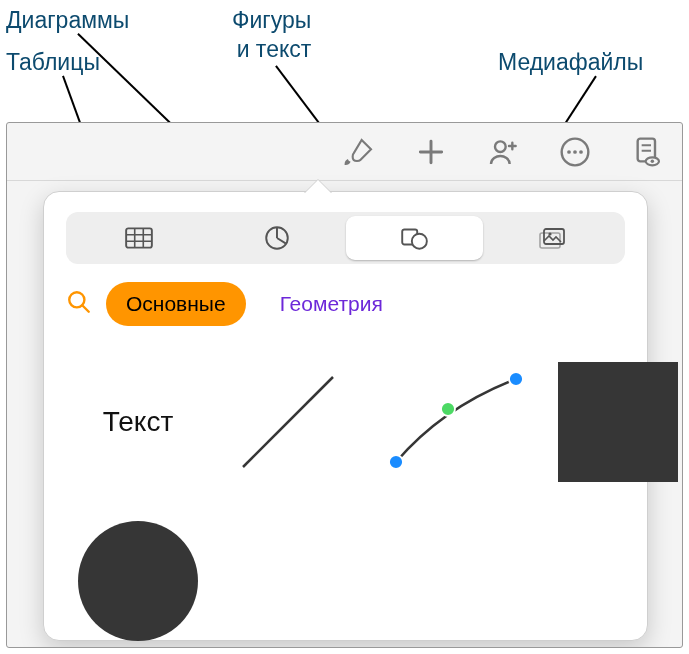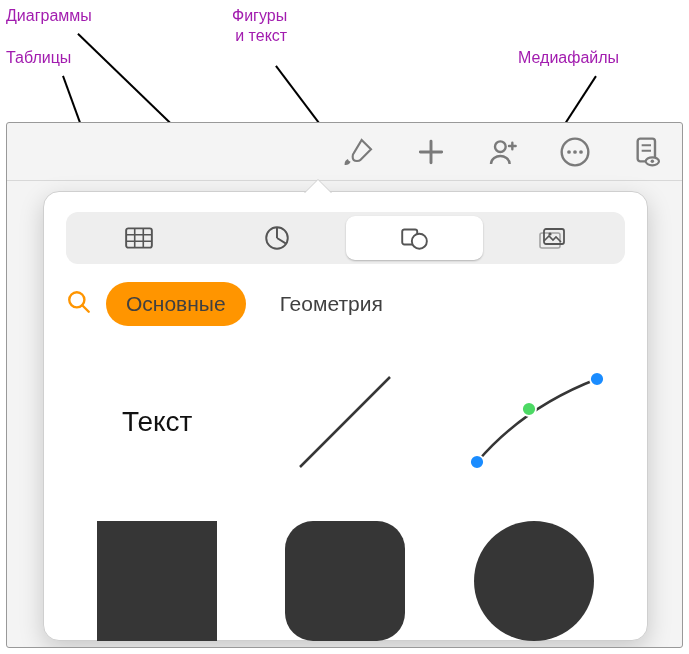--- a/index.html
+++ b/index.html
@@ -7,22 +7,22 @@
       font-family: -apple-system, "Helvetica Neue", Arial, sans-serif;
       width: 689px;
       height: 654px;
       background: #fff;
       position: relative;
     }
     
     
     .callout-label {
       position: absolute;
-      font-size: 16px;
-      color: #a21caf;
+      font-size: 23px;
+      color: #0c4a6e;
       white-space: pre-line;
       text-align: center;
       line-height: 1.25;
     }
     .callout-line {
       position: absolute;
       background: #000;
       width: 1.5px;
       transform-origin: top center;
     }
@@ -119,31 +119,31 @@
       align-items: center;
       gap: 14px;
       padding: 18px 22px 12px;
     }
     .search-icon { color: #ff9500; }
     .search-icon svg { width: 26px; height: 26px; }
     .pill {
       padding: 10px 20px;
       border-radius: 22px;
       font-size: 21px;
-      color: #404040;
+      color: #6d28d9;
     }
     .pill.active {
       background: #ff9500;
-      color: #404040;
+      color: #000000;
     }
     
     
     .grid {
       display: grid;
-      grid-template-columns: repeat(3, 1fr);
+      grid-template-columns: repeat(5, 1fr);
       gap: 24px 30px;
       padding: 16px 34px 0;
     }
     .cell {
       height: 135px;
       display: flex;
       align-items: center;
       justify-content: center;
     }
     .text-item {
@@ -173,21 +173,21 @@
     .curve-cell .node-blue { fill: #1a8cff; }
     .curve-cell .node-green { fill: #4cd964; }
   </style>
 </head>
 <body>
 
 <div class="callout-label" style="left:6px; top:6px;">Диаграммы</div>
 <div class="callout-label" style="left:6px; top:48px;">Таблицы</div>
 <div class="callout-label" style="left:232px; top:6px;text-align:right;">Фигуры
 и текст</div>
-<div class="callout-label" style="left:518px; top:48px;text-align:right;">Медиафайлы</div>
+<div class="callout-label" style="left:498px; top:48px;text-align:right;">Медиафайлы</div>
 
 <div class="callout-line" style="left:77px; top:34px; height:182px; transform:rotate(-46deg);"></div>
 <div class="callout-line" style="left:62px; top:76px; height:146px; transform:rotate(-20deg);"></div>
 <div class="callout-line" style="left:275px; top:66px; height:155px; transform:rotate(-37deg);"></div>
 <div class="callout-line" style="left:595px; top:76px; height:148px; transform:rotate(33deg);"></div>
 
 <div class="window">
 
   <div class="toolbar">
     <div class="toolbar-btn">

